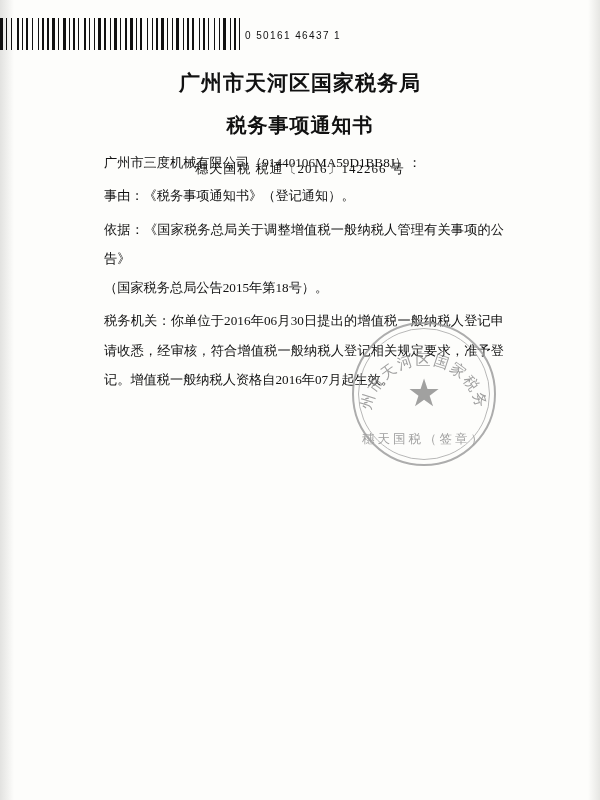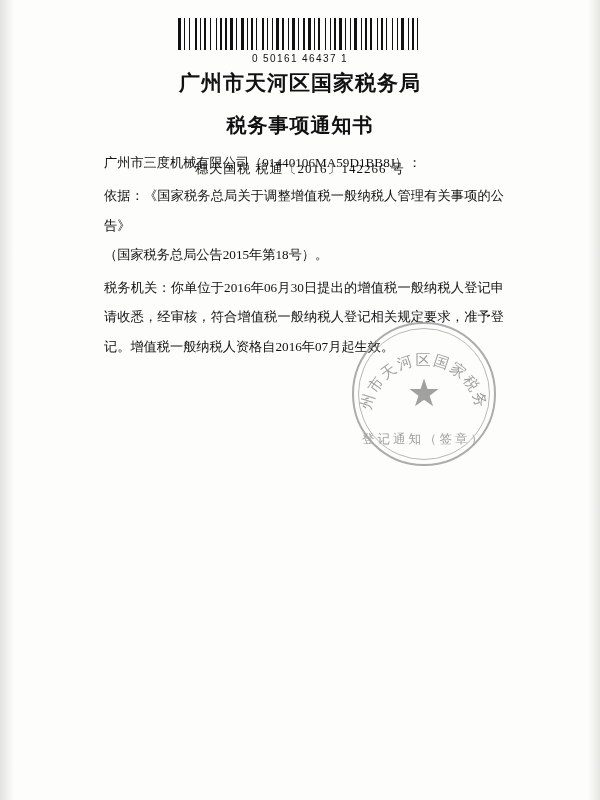--- a/index.html
+++ b/index.html
@@ -39,21 +39,21 @@
     pointer-events: none;
   }
 
   
   .barcode-wrap {
     position: absolute;
     left: 0;
     right: 0;
     top: 18px;
     display: flex;
-    flex-direction: column;
+    flex-direction: row;
     align-items: center;
   }
   .barcode-bars {
     display: flex;
     align-items: flex-end;
     height: 32px;
   }
   .barcode-bars i {
     display: block;
     background: #111;
@@ -295,20 +295,23 @@
 
   <div class="title-block">
     <div class="title-main">广州市天河区国家税务局</div>
     <div class="title-sub">税务事项通知书</div>
     <div class="doc-number">穗天国税 税通〔2016〕142266 号</div>
   </div>
 
   <div class="body-block">
     <p class="para">广州市三度机械有限公司（91440106MA59D1BB8J）：</p>
 
+    <p class="para">
+      <span>事由：</span><span>《税务事项通知书》（登记通知）。</span>
+    </p>
 
     <p class="para tight">
       <span>依据：</span><span>《国家税务总局关于调整增值税一般纳税人管理有关事项的公告》</span>
     </p>
     <p class="para">（国家税务总局公告2015年第18号）。</p>
 
     <p class="para">
       <span>税务机关：</span><span>你单位于2016年06月30日提出的增值税一般纳税人登记申请收悉，经审核，符合增值税一般纳税人登记相关规定要求，准予登记。增值税一般纳税人资格自2016年07月起生效。</span>
     </p>
   </div>
@@ -317,18 +320,18 @@
     <div class="inner-ring"></div>
     <svg class="seal-arc" viewBox="0 0 140 140">
       <defs>
         <path id="arcpath" d="M 18,80 A 54,54 0 0 1 122,80" fill="none"></path>
       </defs>
       <text text-anchor="middle">
         <textPath href="#arcpath" startOffset="50%" id="seal-arc-textpath">广州市天河区国家税务局</textPath>
       </text>
     </svg>
     <div class="star">★</div>
-    <div class="seal-bottom">登记通知（签章）</div>
+    <div class="seal-bottom">穗天国税（签章）</div>
   </div>
 
 
 
 </div>
 
 </body></html>

